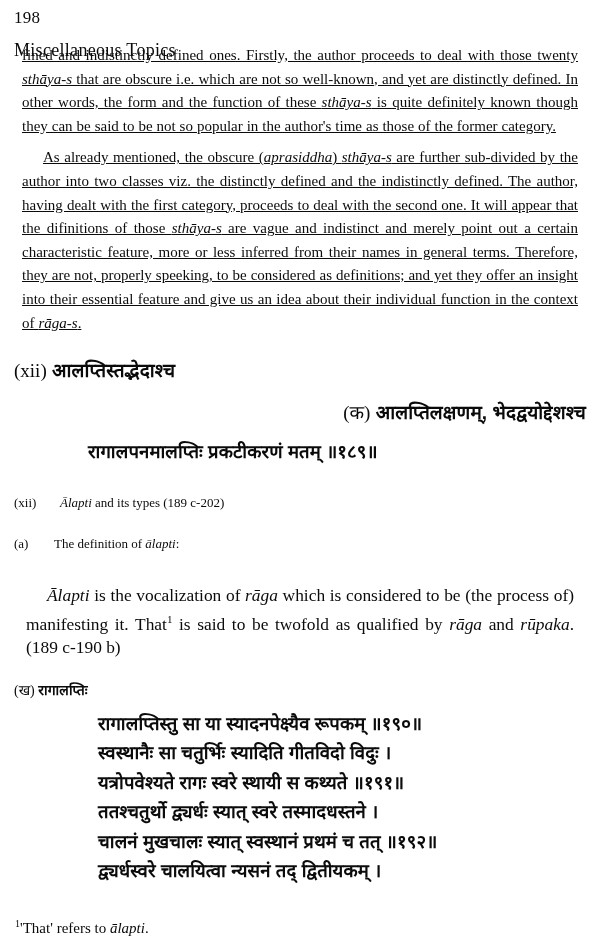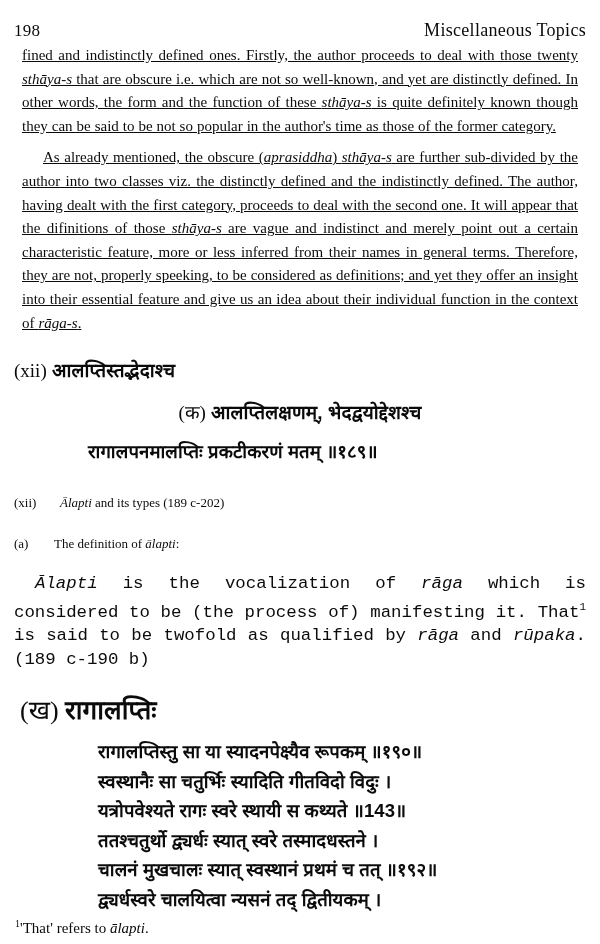--- a/index.html
+++ b/index.html
@@ -30,20 +30,21 @@
     position: absolute;
     top: 8px;
     left: 14px;
     right: 14px;
     height: 24px;
     display: flex;
     align-items: baseline;
     justify-content: space-between;
     font-size: 17px;
     letter-spacing: 0.2px;
+    flex-direction: column;
   }
   .folio {
     font-size: 17px;
     font-weight: 400;
   }
   .head-title {
     font-size: 18px;
     font-weight: 400;
     letter-spacing: 0.3px;
     margin-top: 12px;
@@ -88,21 +89,21 @@
     font-size: 19px;
     margin: 0 0 16px 0;
   }
   .sec-head .rom {
     font-family: "Liberation Serif", "DejaVu Serif", serif;
     font-weight: 400;
   }
   .sub-head {
     font-size: 19px;
     margin: 12px 0 12px 0;
-    text-align: center;
+    text-align: right;
   }
   .sub-head .rom {
     font-family: "Liberation Serif", "DejaVu Serif", serif;
     font-weight: 400;
   }
   .verse {
     font-size: 18.5px;
     line-height: 30px;
     margin: 0;
     padding-left: 74px;
@@ -122,36 +123,35 @@
     display: inline-block;
     min-width: 46px;
   }
   .tr-line .lbl-a {
     display: inline-block;
     min-width: 40px;
   }
   .gap-md { height: 17px; }
 
   p.trans-body {
-    margin: 0;
+    margin: 12px;
     font-size: 17.4px;
     line-height: 23.6px;
     text-align: justify;
-    font-family: Liberation Mono, monospace;
   }
   p.trans-body.indent { text-indent: 21px; }
   sup.fn { font-size: 11px; vertical-align: super; }
 
   
   .sanskrit-block2 {
     margin-top: 20px;
   }
   .sub-head2 {
-    font-size: 26px;
-    margin: 0 0 10px 6px;
+    font-size: 14px;
+    margin: 0 0 10px 0;
   }
   .sub-head2 .rom {
     font-family: "Liberation Serif", "DejaVu Serif", serif;
     font-weight: 400;
   }
   .verse2 {
     font-size: 18.5px;
     line-height: 29.5px;
     margin: 0;
     padding-left: 84px;
@@ -211,21 +211,21 @@
       <p class="trans-body indent"><i>Ālapti</i> is the vocalization of <i>rāga</i> which is considered to be (the process of) manifesting it. That<sup class="fn">1</sup> is said to be twofold as qualified by <i>rāga</i> and <i>rūpaka</i>. (189 c-190 b)</p>
     </div>
 
     <div class="sanskrit-block2">
       <div class="sub-head2">
         <span class="rom">(ख)</span>
         <span class="dev">रागालप्तिः</span>
       </div>
       <p class="verse2 dev">रागालप्तिस्तु सा या स्यादनपेक्ष्यैव रूपकम् ॥१९०॥</p>
       <p class="verse2 dev">स्वस्थानैः सा चतुर्भिः स्यादिति गीतविदो विदुः ।</p>
-      <p class="verse2 dev">यत्रोपवेश्यते रागः स्वरे स्थायी स कथ्यते ॥143॥</p>
+      <p class="verse2 dev">यत्रोपवेश्यते रागः स्वरे स्थायी स कथ्यते ॥१९१॥</p>
       <p class="verse2 dev">ततश्चतुर्थो द्व्यर्धः स्यात् स्वरे तस्मादधस्तने ।</p>
       <p class="verse2 dev">चालनं मुखचालः स्यात् स्वस्थानं प्रथमं च तत् ॥१९२॥</p>
       <p class="verse2 dev">द्व्यर्धस्वरे चालयित्वा न्यसनं तद् द्वितीयकम् ।</p>
     </div>
 
   </div>
 
   <div class="footnote">
     <sup>1</sup><span>'That' refers to <i>ālapti</i>.</span>
   </div>

